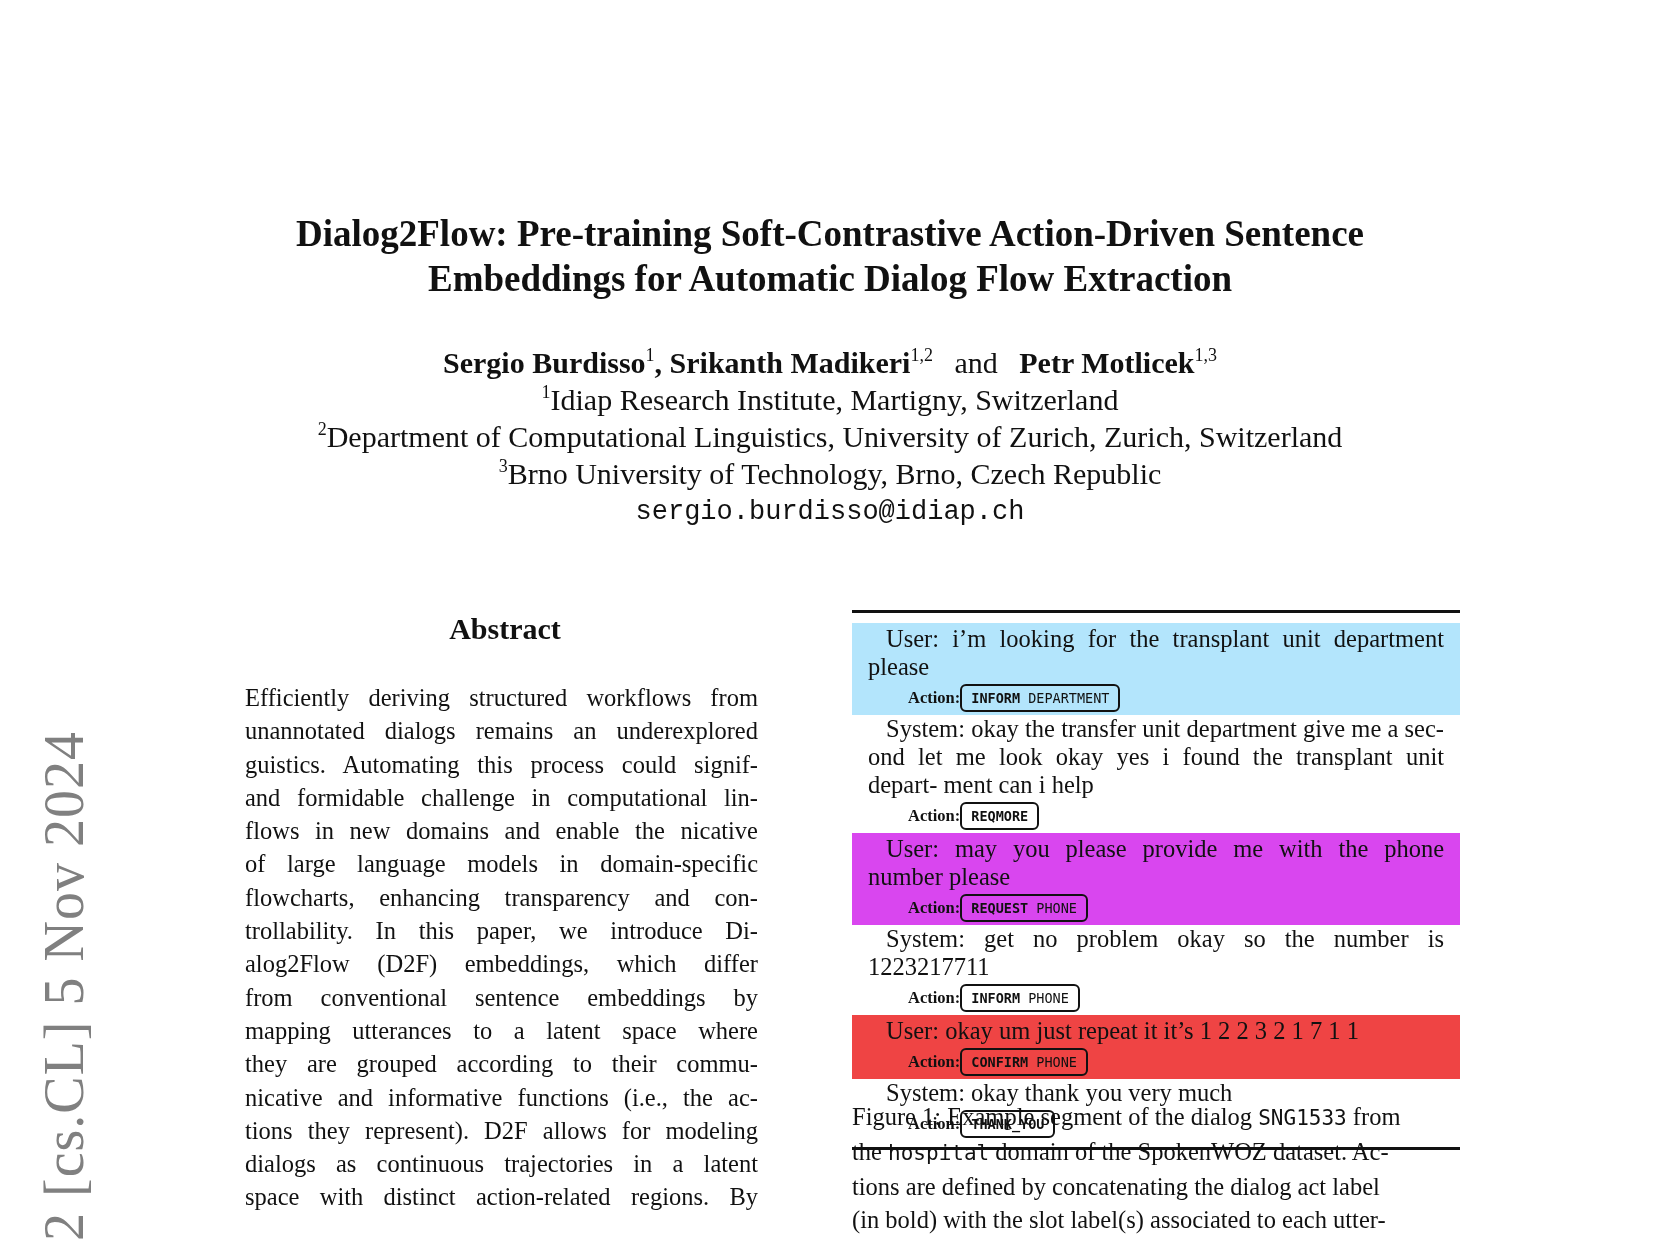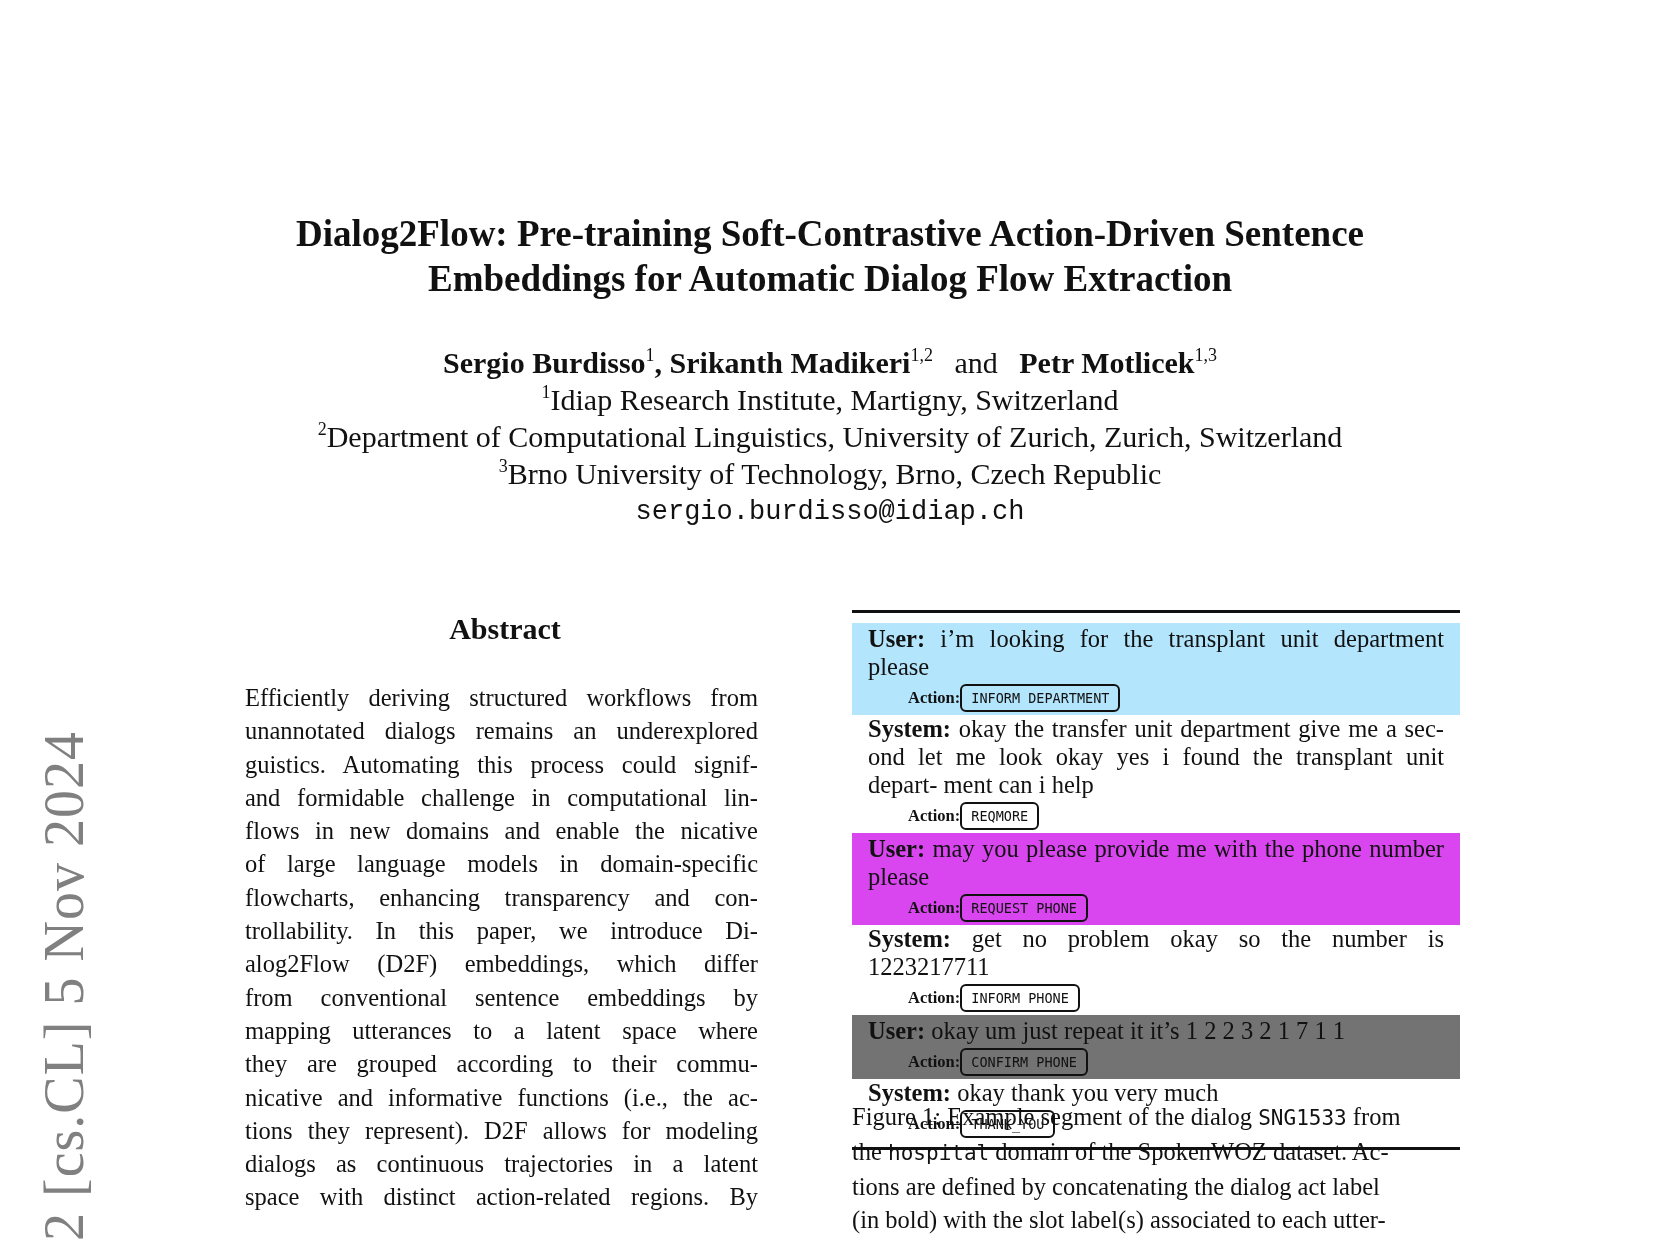--- a/index.html
+++ b/index.html
@@ -35,28 +35,28 @@
     text-align:justify; hyphens:manual;
   }
   .abstract-body .ln { display:block; text-align:justify; text-align-last:justify; white-space:nowrap; }
 
   .figure { position:absolute; left:852px; width:608px; top:610px; }
   .rule-top { height:3px; background:#111; margin-bottom:10px; }
   .rule-bot { height:3px; background:#111; margin-top:6px; }
   .turn { padding:0 16px; }
   .turn.user { background:#b3e5fc; }
   .utt { font-size:24.5px; line-height:28px; text-align:justify; }
-  .utt .spk { font-weight:bold; }
+  .utt .spk { font-weight:normal;margin-left:18px; }
   .act-row { display:flex; align-items:center; padding:3px 0 3px 40px; }
   .act-lbl { font-weight:bold; font-size:16.5px; }
   .badge {
     border:2px solid #111; border-radius:6px; padding:4px 9px; font-family:"DejaVu Sans Mono", "Liberation Mono", monospace;
     font-size:13.5px; line-height:16px; background:transparent;
   }
-  .badge .act { font-weight:normal; }
+  .badge .act { font-weight:bold; }
   .badge .slot { font-weight:normal; }
   .turn.user .utt { padding-top:2px; }
   .caption {
     position:absolute; left:852px; width:608px; top:1100px; font-size:24.5px; line-height:33px; text-align:justify;
   }
   .caption .ln { display:block; white-space:nowrap; }
   .mono { font-family:"DejaVu Sans Mono", "Liberation Mono", monospace; font-size:21px; }
 </style>
 </head>
 <body>
@@ -129,21 +129,21 @@
   </div>
 
   <div class="turn system">
     <div class="utt"><span class="spk">System:</span> <span>get no problem okay so the number is 1223217711</span></div>
     <div class="act-row">
         <span class="act-lbl">Action:</span>
         <span class="badge"><span class="act">INFORM</span> <span class="slot">PHONE</span></span>
       </div>
   </div>
 
-  <div class="turn user" style="background: #737373;">
+  <div class="turn user" style="background: #ef4444;">
     <div class="utt"><span class="spk">User:</span> <span>okay um just repeat it it’s 1 2 2 3 2 1 7 1 1</span></div>
     <div class="act-row">
         <span class="act-lbl">Action:</span>
         <span class="badge"><span class="act">CONFIRM</span> <span class="slot">PHONE</span></span>
       </div>
   </div>
 
   <div class="turn system">
     <div class="utt"><span class="spk">System:</span> <span>okay thank you very much</span></div>
     <div class="act-row">

